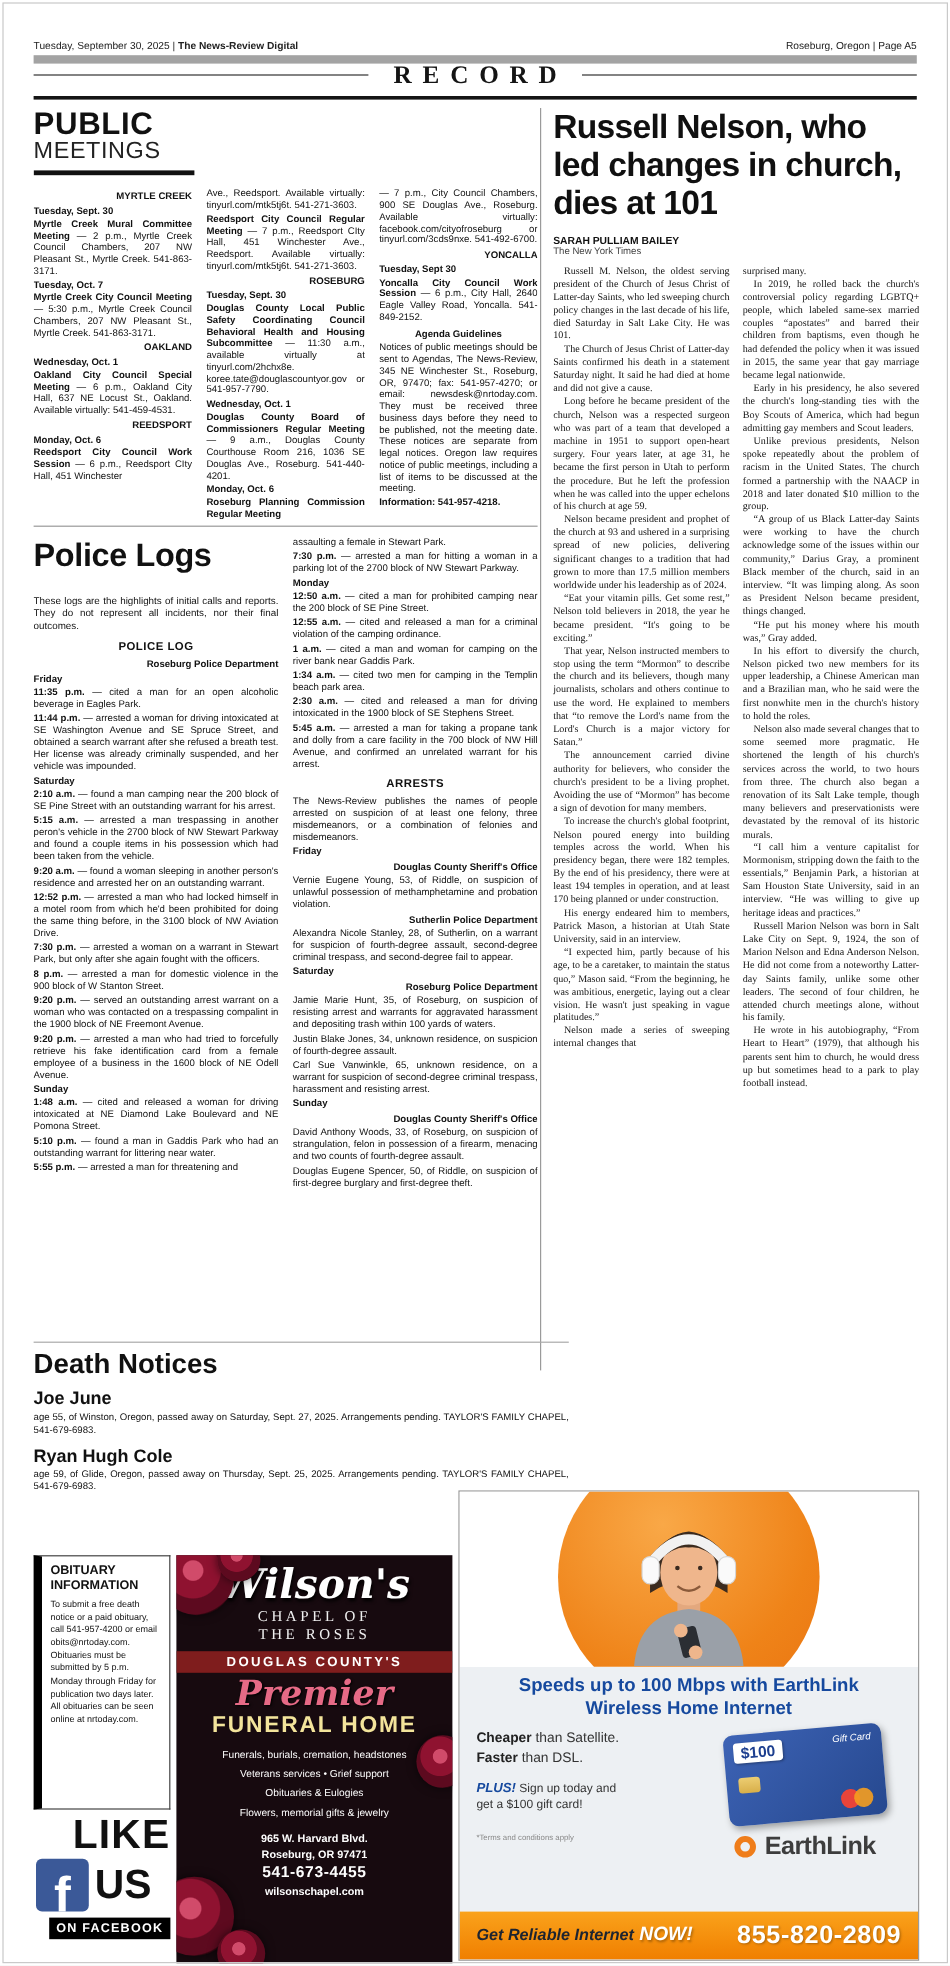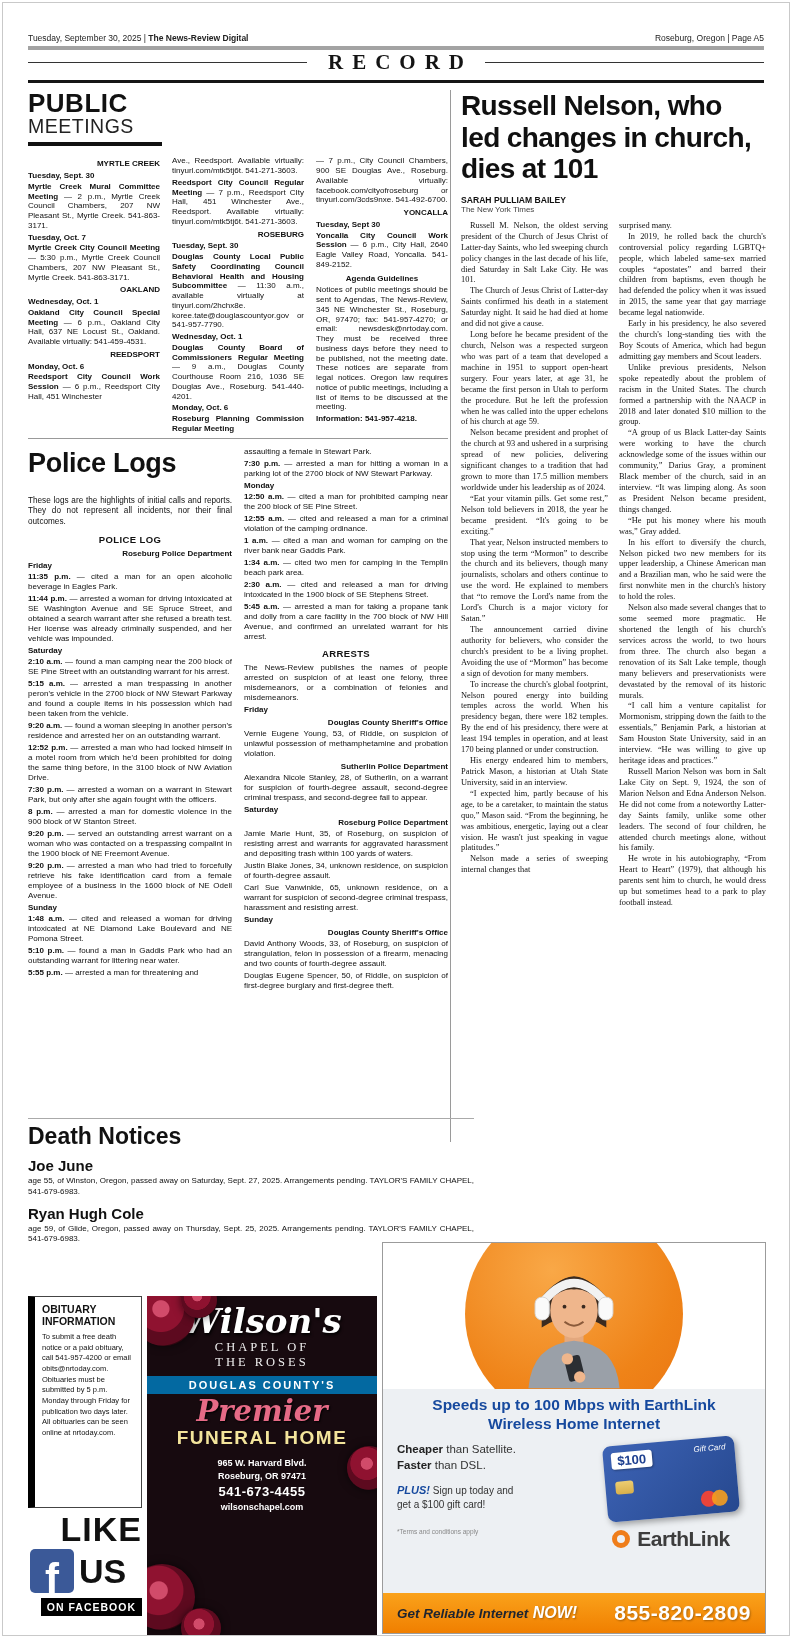--- a/index.html
+++ b/index.html
@@ -2,21 +2,21 @@
 <html><head>
 <meta charset="utf-8">
 <style>
   * { box-sizing: border-box; }
   body { margin:0; background:#efefef; font-family:"Liberation Sans", sans-serif; color:#111; }
   .page { position:relative; width:792px; height:1638px; margin:0 auto; background:#fff; overflow:hidden; }
   .page::after { content:""; position:absolute; inset:2px; border:1px solid #c9c9c9; pointer-events:none; }
   p { margin:0; }
 
   
-  .topstrip { position:absolute; left:28px; right:28px; top:33px; display:flex; justify-content:space-between; font-size:8.5px; color:#222; border-bottom:4px solid #a3a3a3; padding-bottom:3px; }
+  .topstrip { position:absolute; left:28px; right:28px; top:33px; display:flex; justify-content:space-between; font-size:8.5px; color:#222; border-bottom:7px solid #a3a3a3; padding-bottom:3px; }
   .recordband { position:absolute; left:28px; right:28px; top:49px; height:27px; display:flex; align-items:center; gap:12px; }
   .rline { flex:1; border-top:1.5px solid #333; }
   .rtitle { font-family:"Liberation Serif", serif; font-weight:700; font-size:21px; letter-spacing:9px; padding-left:9px; color:#141414; }
   .heavyrule { position:absolute; left:28px; right:28px; top:80px; border-top:3px solid #151515; }
 
   
   .pm { position:absolute; left:28px; top:90px; width:420px; height:348px; overflow:hidden; }
   .pm-t1 { font-weight:800; font-size:26px; line-height:1; letter-spacing:.5px; }
   .pm-t2 { font-weight:300; font-size:19.5px; line-height:1.1; letter-spacing:.5px; color:#222; }
   .pm-bar { width:134px; height:4px; background:#111; margin-top:5px; }
@@ -71,21 +71,21 @@
   .wilsons { position:absolute; left:147px; top:1296px; width:230px; height:340px; background:#170a0f; color:#fff; text-align:center; overflow:hidden; padding-top:8px; }
   .rose { position:absolute; border-radius:50%; background:radial-gradient(circle at 45% 40%, #d14b6a 0 16%, #8f1230 18% 45%, #5d0a1f 47% 72%, #2c060e 74% 100%); box-shadow:0 0 8px rgba(0,0,0,.6); }
   .rose::before { content:""; position:absolute; width:60%; height:30%; left:-30%; top:60%; background:#1f3a16; border-radius:50%; transform:rotate(35deg); z-index:-1; }
   .r1 { width:62px; height:62px; left:-14px; top:-12px; }
   .r2 { width:36px; height:36px; left:34px; top:-14px; }
   .r3 { width:44px; height:44px; right:-14px; top:150px; }
   .r4 { width:66px; height:66px; left:-18px; bottom:6px; }
   .r5 { width:40px; height:40px; left:34px; bottom:-12px; }
   .w-script { font-family:"DejaVu Serif", serif; font-style:italic; font-weight:700; font-size:34px; line-height:1.05; text-shadow:1px 2px 3px #000; }
   .w-sub { font-family:"Liberation Serif", serif; font-size:12.5px; letter-spacing:3px; color:#f0f0f0; line-height:1.25; }
-  .w-banner { margin-top:5px; background:#0369a1; font-weight:700; font-size:11px; letter-spacing:2px; padding:3px 0; }
+  .w-banner { margin-top:5px; background:#7f1d1d; font-weight:700; font-size:11px; letter-spacing:2px; padding:3px 0; }
   .w-premier { font-family:"DejaVu Serif", serif; font-style:italic; font-weight:700; font-size:29px; color:#e66a86; line-height:1.05; margin-top:2px; text-shadow:1px 1px 2px #000; }
   .w-type { font-weight:800; font-size:19px; letter-spacing:1.5px; color:#f3e49b; margin-top:1px; }
   .w-services { margin-top:6px; font-size:8.5px; line-height:1.85; }
   .w-addr { margin-top:8px; font-size:9px; line-height:1.4; }
   .w-a1 { font-weight:700; }
   .w-phone { font-weight:800; font-size:13px; letter-spacing:.5px; }
 
   
   .elad { position:absolute; left:382px; top:1242px; width:384px; height:392px; border:1px solid #9b9b9b; background:#fff; overflow:hidden; }
   .el-photo { position:relative; height:146px; background:#fff; overflow:hidden; }
@@ -294,20 +294,26 @@
     <div class="rose r2"></div>
     <div class="rose r3"></div>
     <div class="rose r4"></div>
     <div class="rose r5"></div>
     <div class="w-script">Wilson's</div>
     <div class="w-sub">CHAPEL OF</div>
     <div class="w-sub">THE ROSES</div>
     <div class="w-banner">DOUGLAS COUNTY'S</div>
     <div class="w-premier">Premier</div>
     <div class="w-type">FUNERAL HOME</div>
+    <div class="w-services">
+        <p class="t">Funerals, burials, cremation, headstones</p>
+        <p class="t">Veterans services • Grief support</p>
+        <p class="t">Obituaries &amp; Eulogies</p>
+        <p class="t">Flowers, memorial gifts &amp; jewelry</p>
+      </div>
     <div class="w-addr">
       <div class="w-a1">965 W. Harvard Blvd.</div>
       <div class="w-a1">Roseburg, OR 97471</div>
       <div class="w-phone">541-673-4455</div>
       <div class="w-a1">wilsonschapel.com</div>
     </div>
   </div>
 
   <div class="elad">
     <div class="el-photo">

